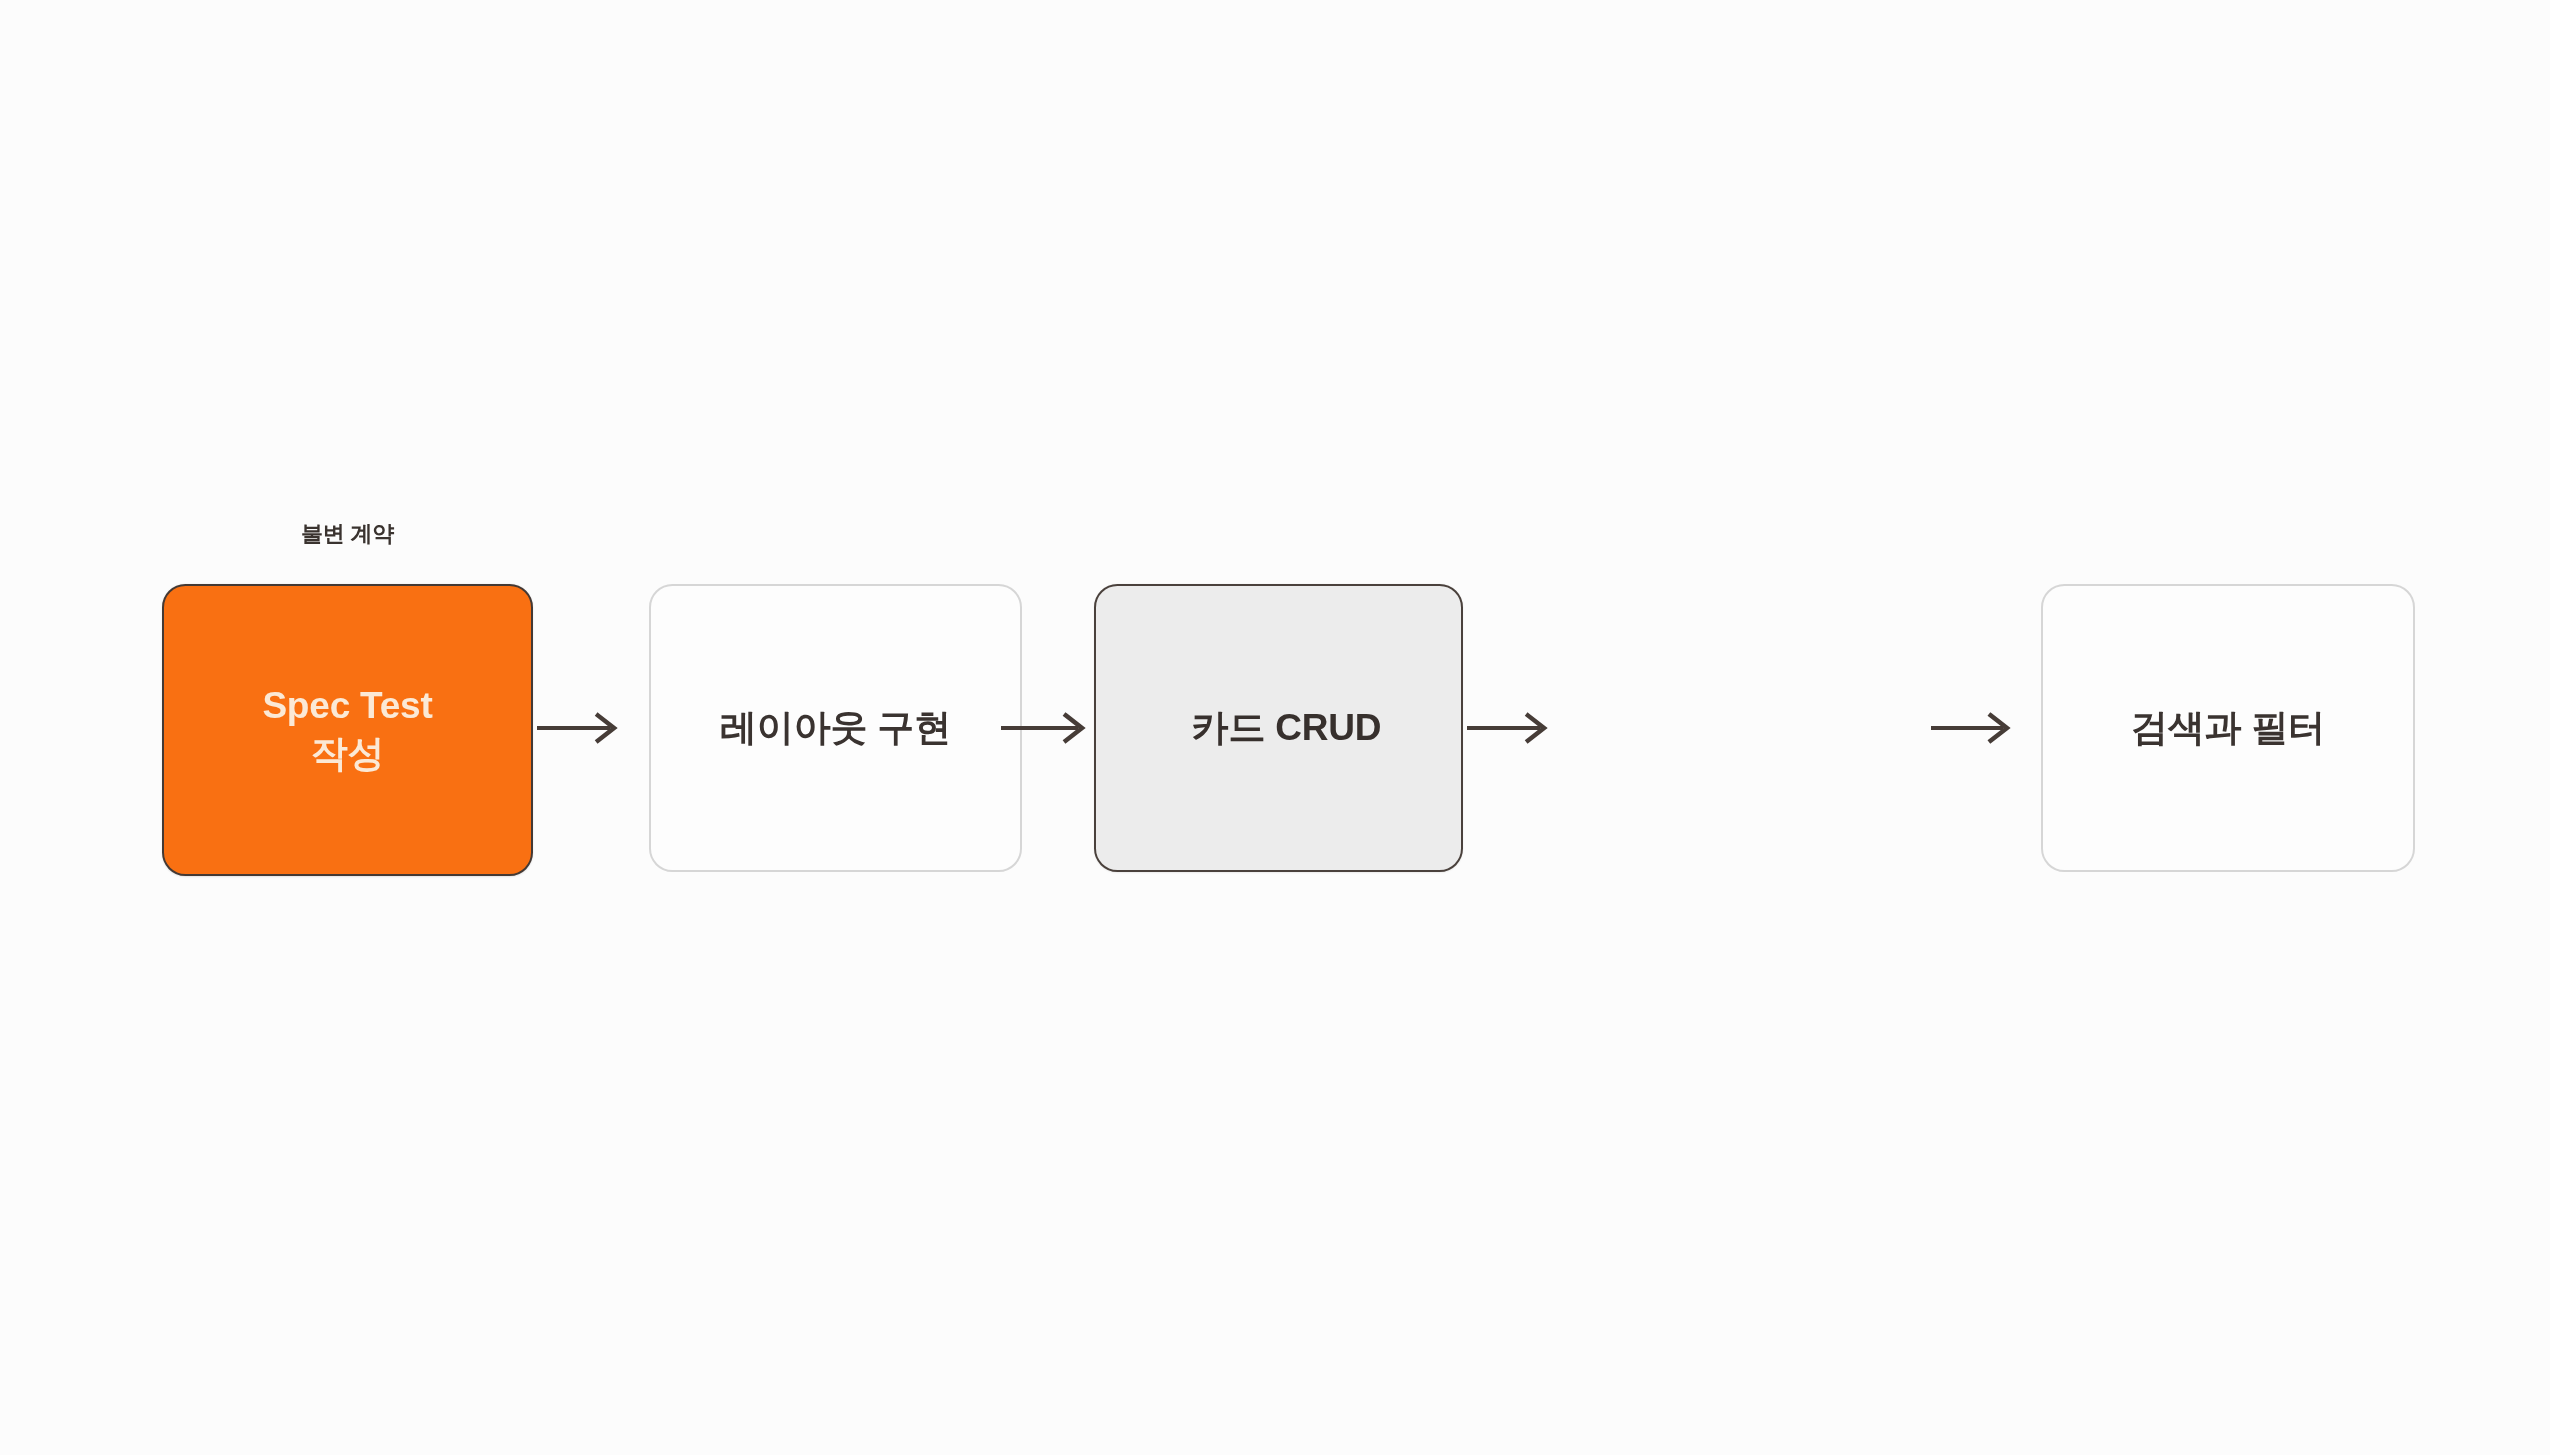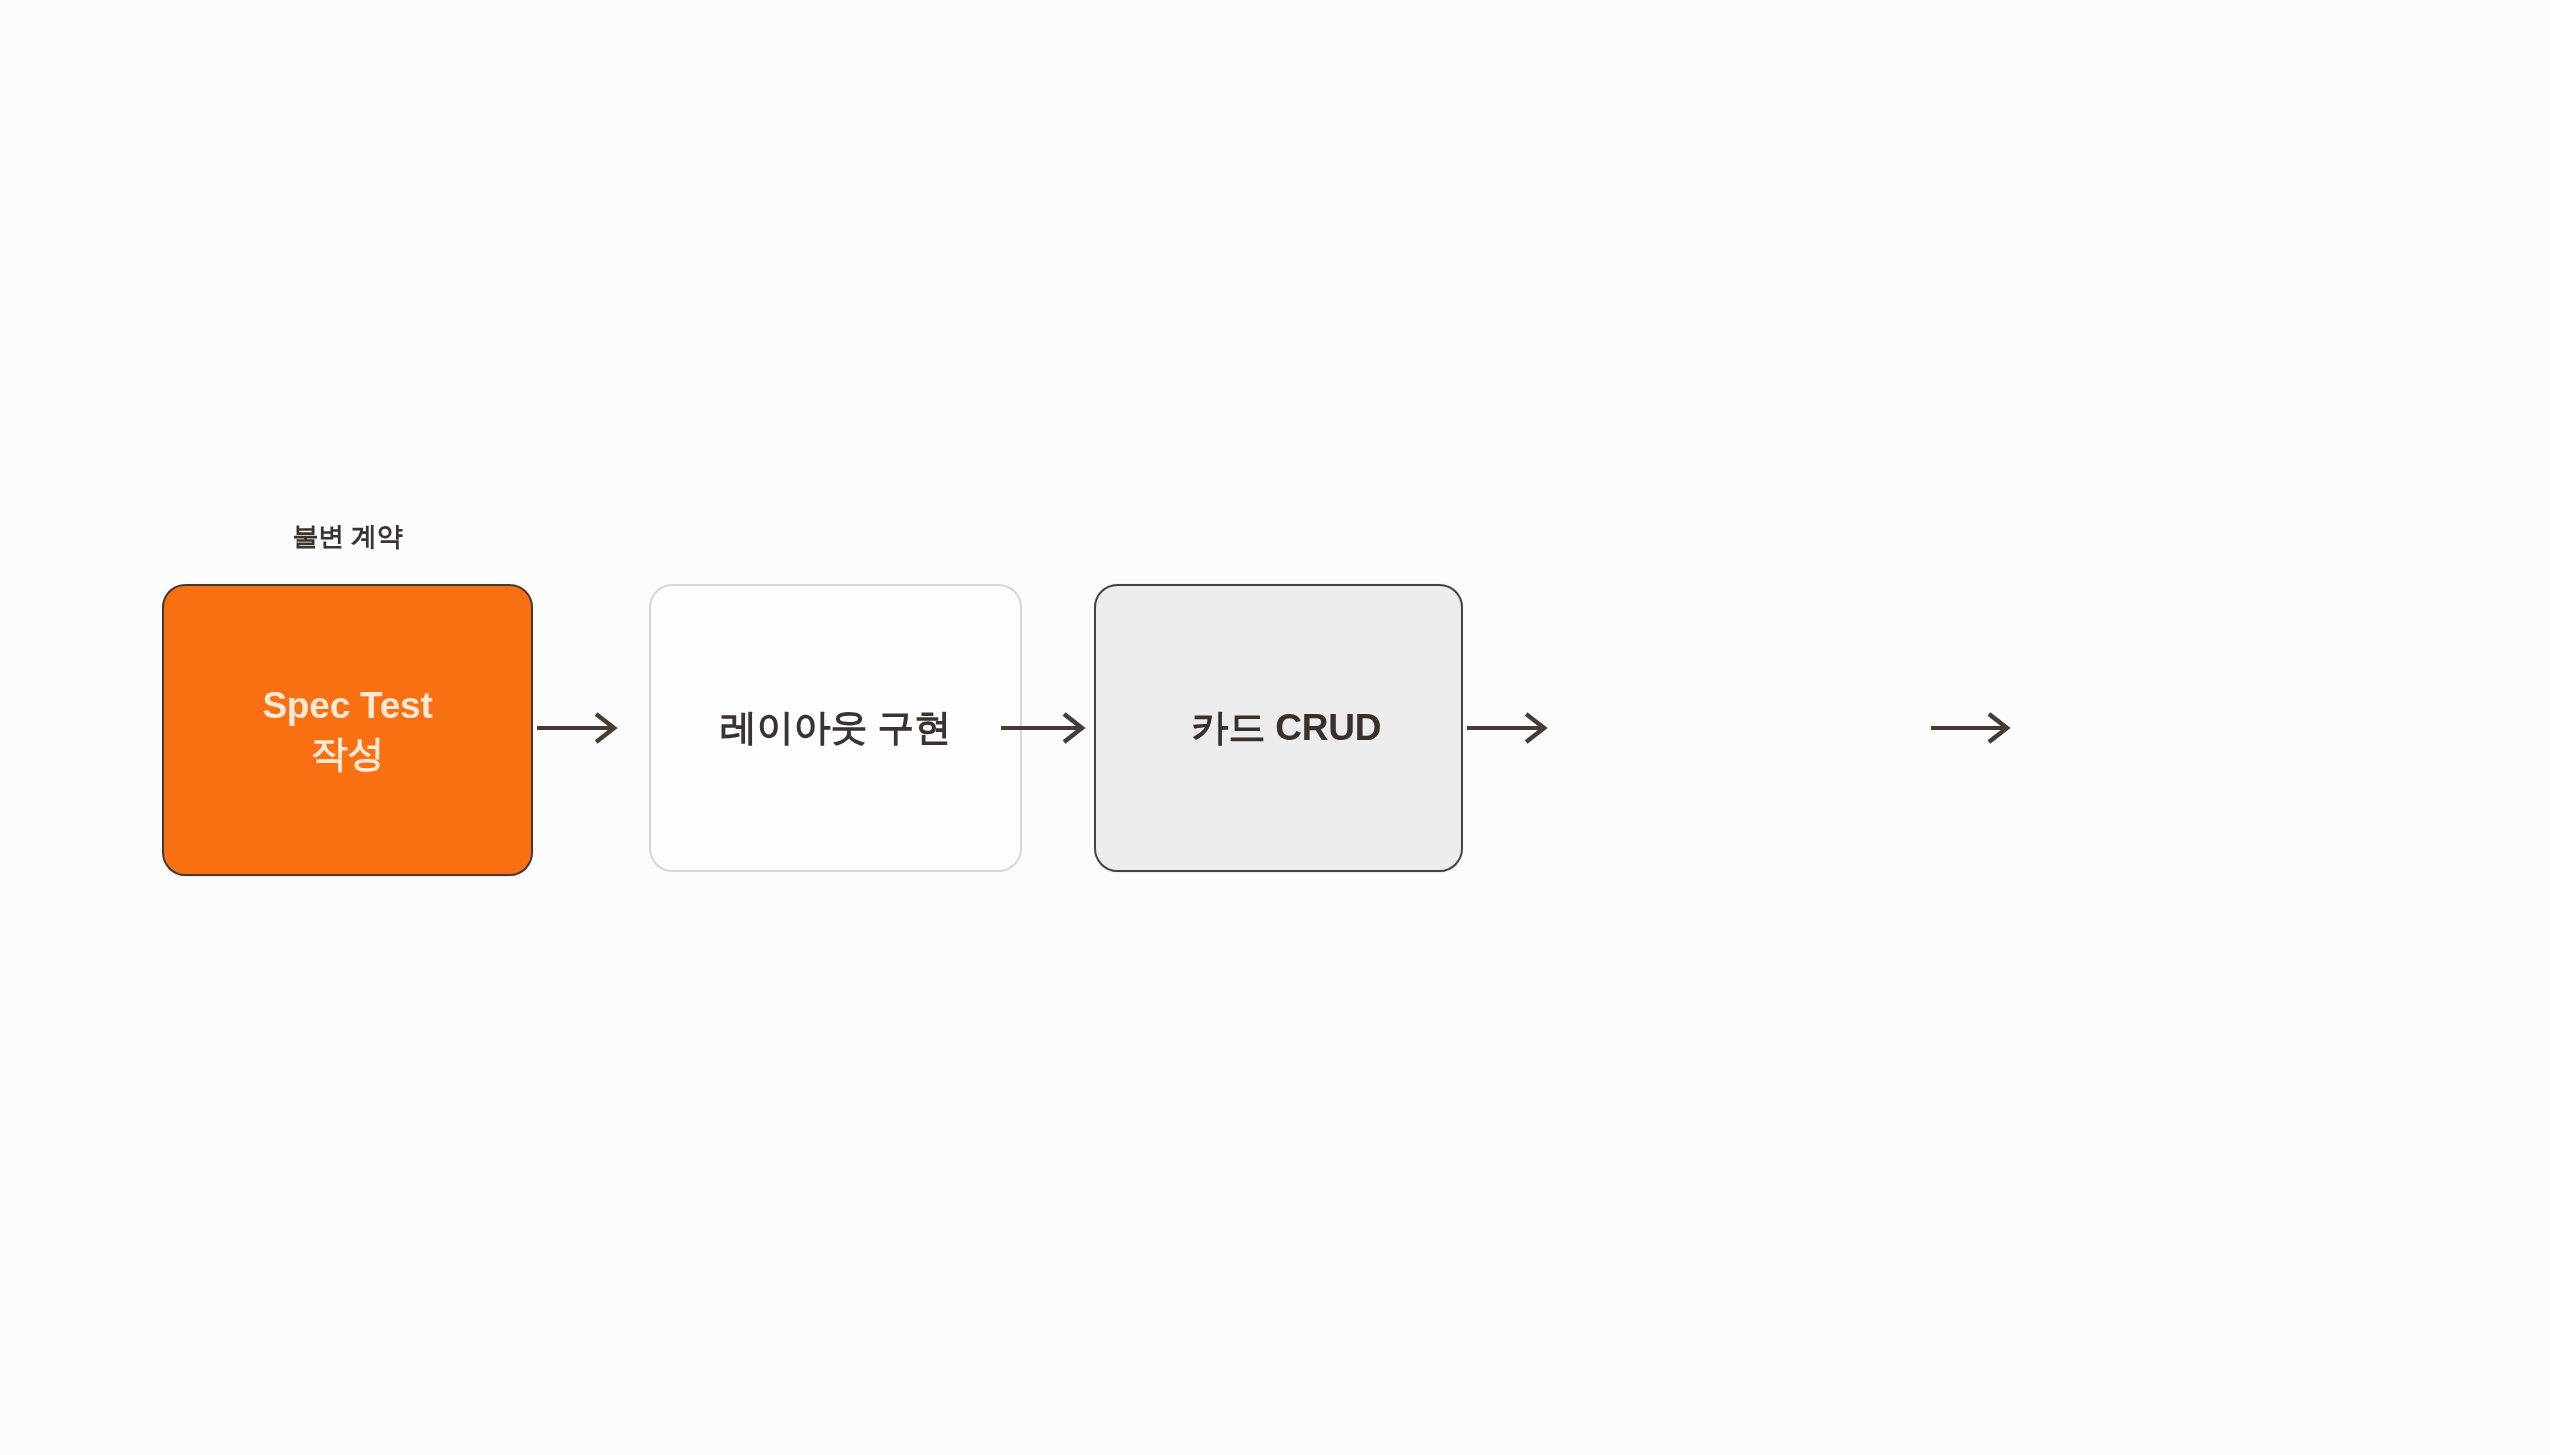--- a/index.html
+++ b/index.html
@@ -97,21 +97,21 @@
   #node-4 { left: 1393px; width: 372px; }
   #node-5 { left: 1855px; width: 374px; }
 
   
   .node-annotation {
     position: absolute;
     left: 162px;
     top: 519px;
     width: 371px;
     text-align: center;
-    font-size: 26px;
+    font-size: 22px;
     font-weight: 700;
     color: #3a332f;
     letter-spacing: -0.2px;
   }
 
   
   .arrow {
     position: absolute;
     top: 708px;
     height: 40px;
@@ -140,20 +140,23 @@
 
     <div class="node is-plain" id="node-2">
       <span class="node-label">레이아웃 구현</span>
     </div>
 
     <div class="node is-filled" id="node-3">
       <span class="node-label">카드 CRUD</span>
     </div>
 
 
+    <div class="node is-plain" id="node-5">
+      <span class="node-label">검색과 필터</span>
+    </div>
 
   </div>
 
   <div class="arrow" id="arrow-1">
     <svg width="86" height="40" viewBox="0 0 96 44" xmlns="http://www.w3.org/2000/svg">
       <path d="M0 22 H82" stroke="#463c37" stroke-width="4.5" fill="none"></path>
       <path d="M68 8 L86 22 L68 36" stroke="#463c37" stroke-width="5" fill="none" stroke-linecap="square" stroke-linejoin="miter"></path>
     </svg>
   </div>
 

